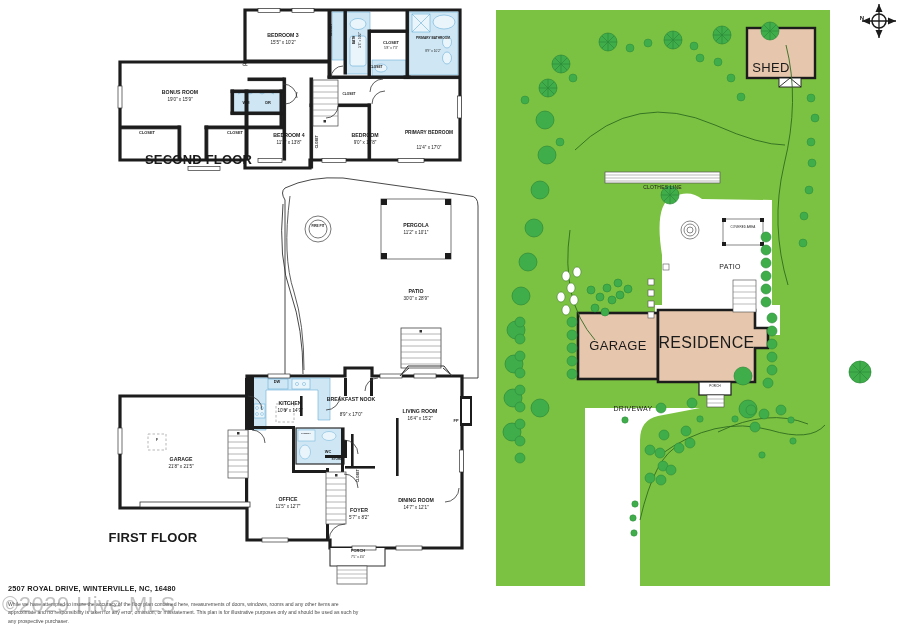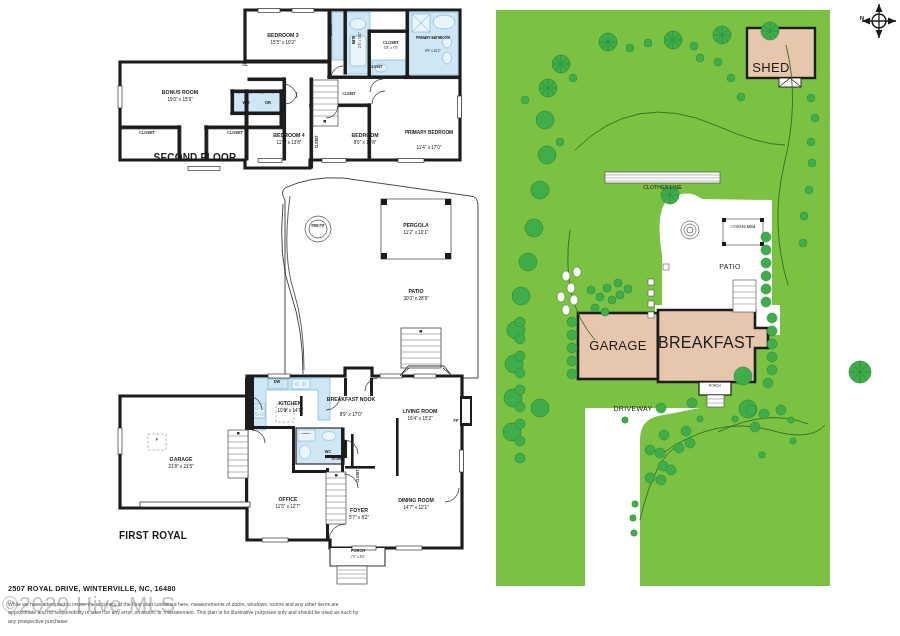--- a/index.html
+++ b/index.html
@@ -23,21 +23,21 @@
     font-family: "Liberation Sans", sans-serif;
     text-align: center;
     line-height: 1.18;
     white-space: pre;
     letter-spacing: 0px;
   }
   .room-name { font-size: 5.2px; font-weight: 600; }
   .room-dim  { font-size: 4.6px; font-weight: 400; }
   .tiny      { font-size: 3.9px; font-weight: 600; }
   .tinier    { font-size: 3.2px; font-weight: 600; }
-  .floor-title { font-size: 10px; font-weight: 600; letter-spacing: .2px; }
+  .floor-title { font-size: 13px; font-weight: 600; letter-spacing: .2px; }
   .site-big  { font-size: 13px; font-weight: 400; letter-spacing: .3px; }
   .site-med  { font-size: 7px;  font-weight: 500; letter-spacing: .3px; }
   .site-sm   { font-size: 5px;  font-weight: 500; letter-spacing: .2px; }
   .site-xs   { font-size: 3px;  font-weight: 500; letter-spacing: .1px; }
   .vert { transform-origin: center center; }
 
   #address {
     position: absolute; left: 8px; top: 584px;
     font-size: 7.4px; font-weight: 700; color: #1a1a1a;
     letter-spacing: .15px;
@@ -591,28 +591,28 @@
 
   <div class="lbl tiny" style="left:267px; top:380px; width:20px;">DW</div>
   <div class="lbl tinier" style="left:280px; top:410px; width:12px;">F</div>
   <div class="lbl tinier" style="left:150px; top:439px; width:14px;">F</div>
   <div class="lbl tiny" style="left:318px; top:450px; width:20px;">WC</div>
   <div class="lbl tinier" style="left:296px; top:433px; width:20px; font-size:2.4px;">PANTRY</div>
   <div class="lbl tinier" style="left:325px; top:458px; width:24px;">STORE</div>
   <div class="lbl tinier vert" style="left:344px; top:474px; width:30px; transform:rotate(-90deg);">CLOSET</div>
   <div class="lbl tiny" style="left:448px; top:419px; width:16px;">FP</div>
 
-  <div class="lbl floor-title" style="left:108px; top:530px; width:90px;">FIRST ROYAL</div>
+  <div class="lbl floor-title" style="left:108px; top:530px; width:90px;">FIRST FLOOR</div>
 
   <div class="lbl site-big" style="left:747px; top:60px; width:48px;">SHED</div>
   <div class="lbl site-sm" style="left:610px; top:185px; width:105px;">CLOTHES LINE</div>
   <div class="lbl site-xs" style="left:723px; top:226px; width:40px;">COVERED AREA</div>
   <div class="lbl site-med" style="left:700px; top:263px; width:60px;">PATIO</div>
   <div class="lbl site-big" style="left:578px; top:338px; width:80px;">GARAGE</div>
-  <div class="lbl site-big" style="left:658px; top:334px; width:97px; font-size:16px;">BREAKFAST</div>
+  <div class="lbl site-big" style="left:658px; top:334px; width:97px; font-size:16px;">RESIDENCE</div>
   <div class="lbl site-xs" style="left:699px; top:385px; width:32px;">PORCH</div>
   <div class="lbl site-med" style="left:596px; top:405px; width:74px;">DRIVEWAY</div>
   <div class="lbl" style="left:856px; top:15px; width:12px; font-size:6px; font-weight:700;">N</div>
 
   <div id="address">2507 ROYAL DRIVE, WINTERVILLE, NC, 16480</div>
   <div id="disclaimer">While we have attempted to insure the accuracy of the floor plan contained here, measurements of doors, windows, rooms and any other items are approximate and no responsibility is taken for any error, omission, or misstatement. This plan is for illustrative purposes only and should be used as such by any prospective purchaser.</div>
   <div id="watermark">©2029 Hive MLS</div>
 
 </div>
 

